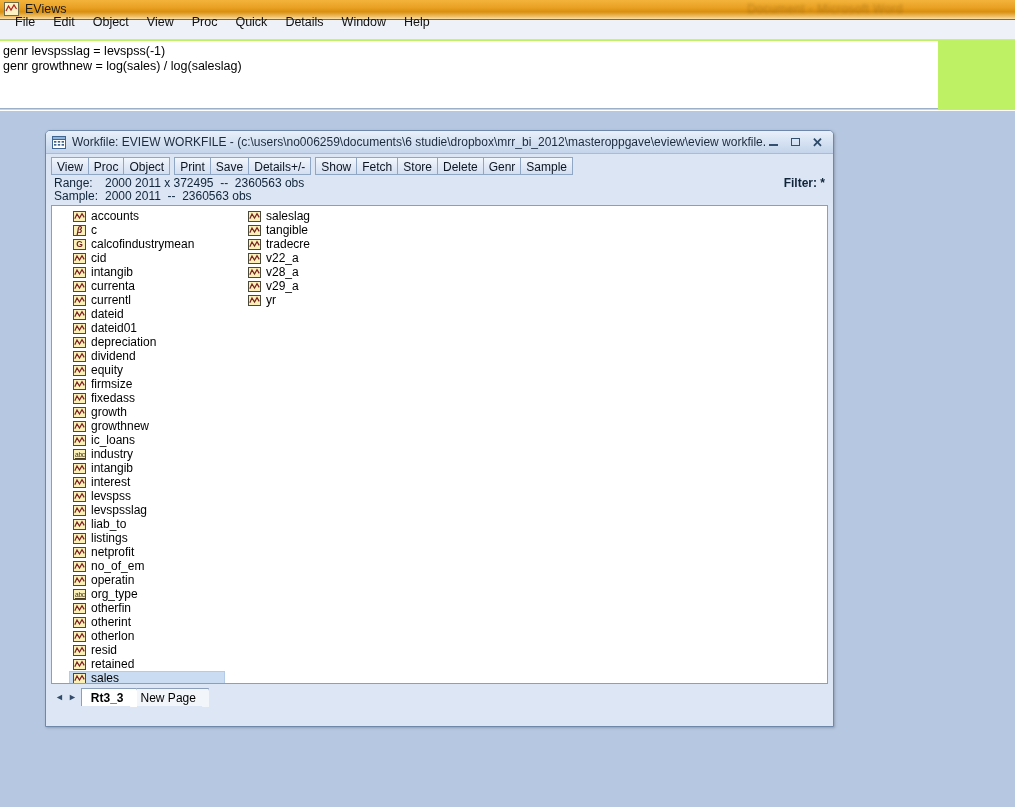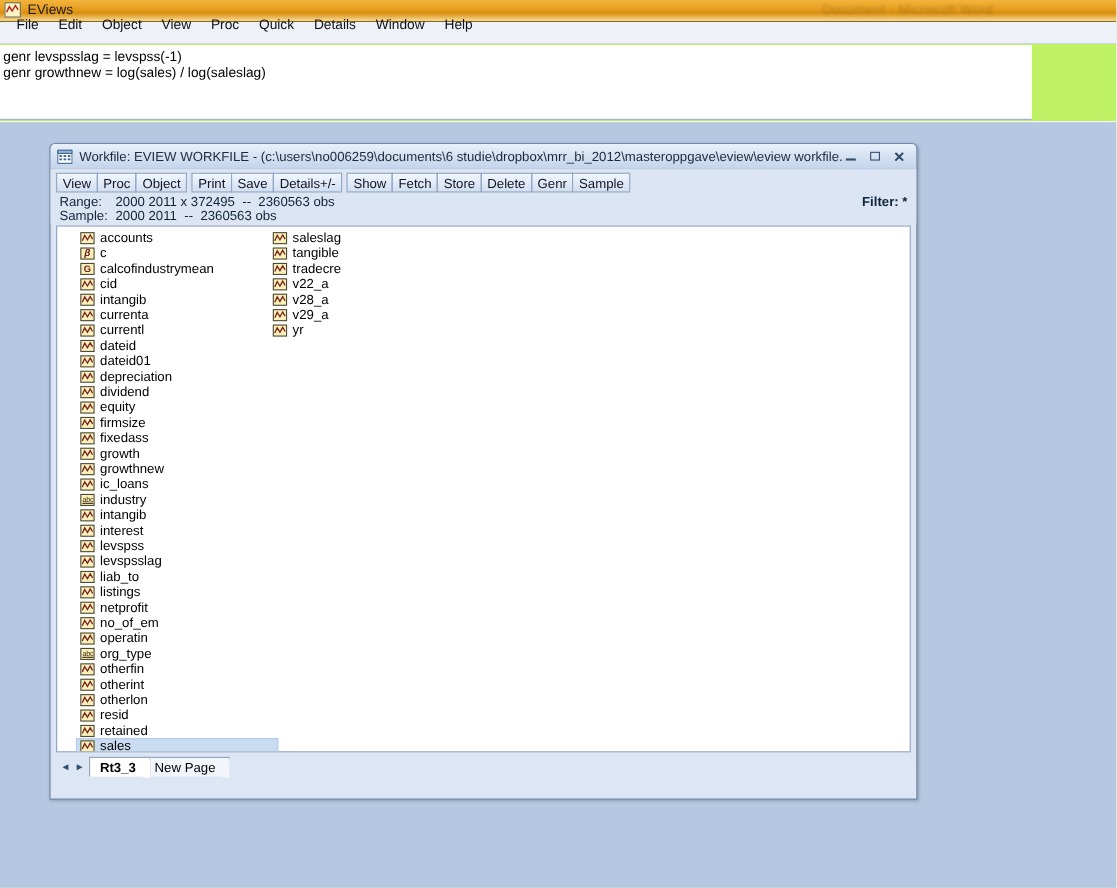--- a/index.html
+++ b/index.html
@@ -256,21 +256,21 @@
     display: flex;
     align-items: center;
     height: 14px;
     padding-left: 4px;
     cursor: default;
     box-sizing: border-box;
   }
   .obj-row.selected {
     background: #c9dcf2;
     border: 1px solid #b4cbe8;
-    width: 184px;
+    width: 156px;
     box-sizing: border-box;
     padding-left: 3px;
   }
   .obj-icon {
     width: 13px; height: 11px;
     flex: 0 0 auto;
     margin-right: 5px;
     box-sizing: border-box;
     background: #fbf0b8;
     border: 1px solid #4a4a3a;

